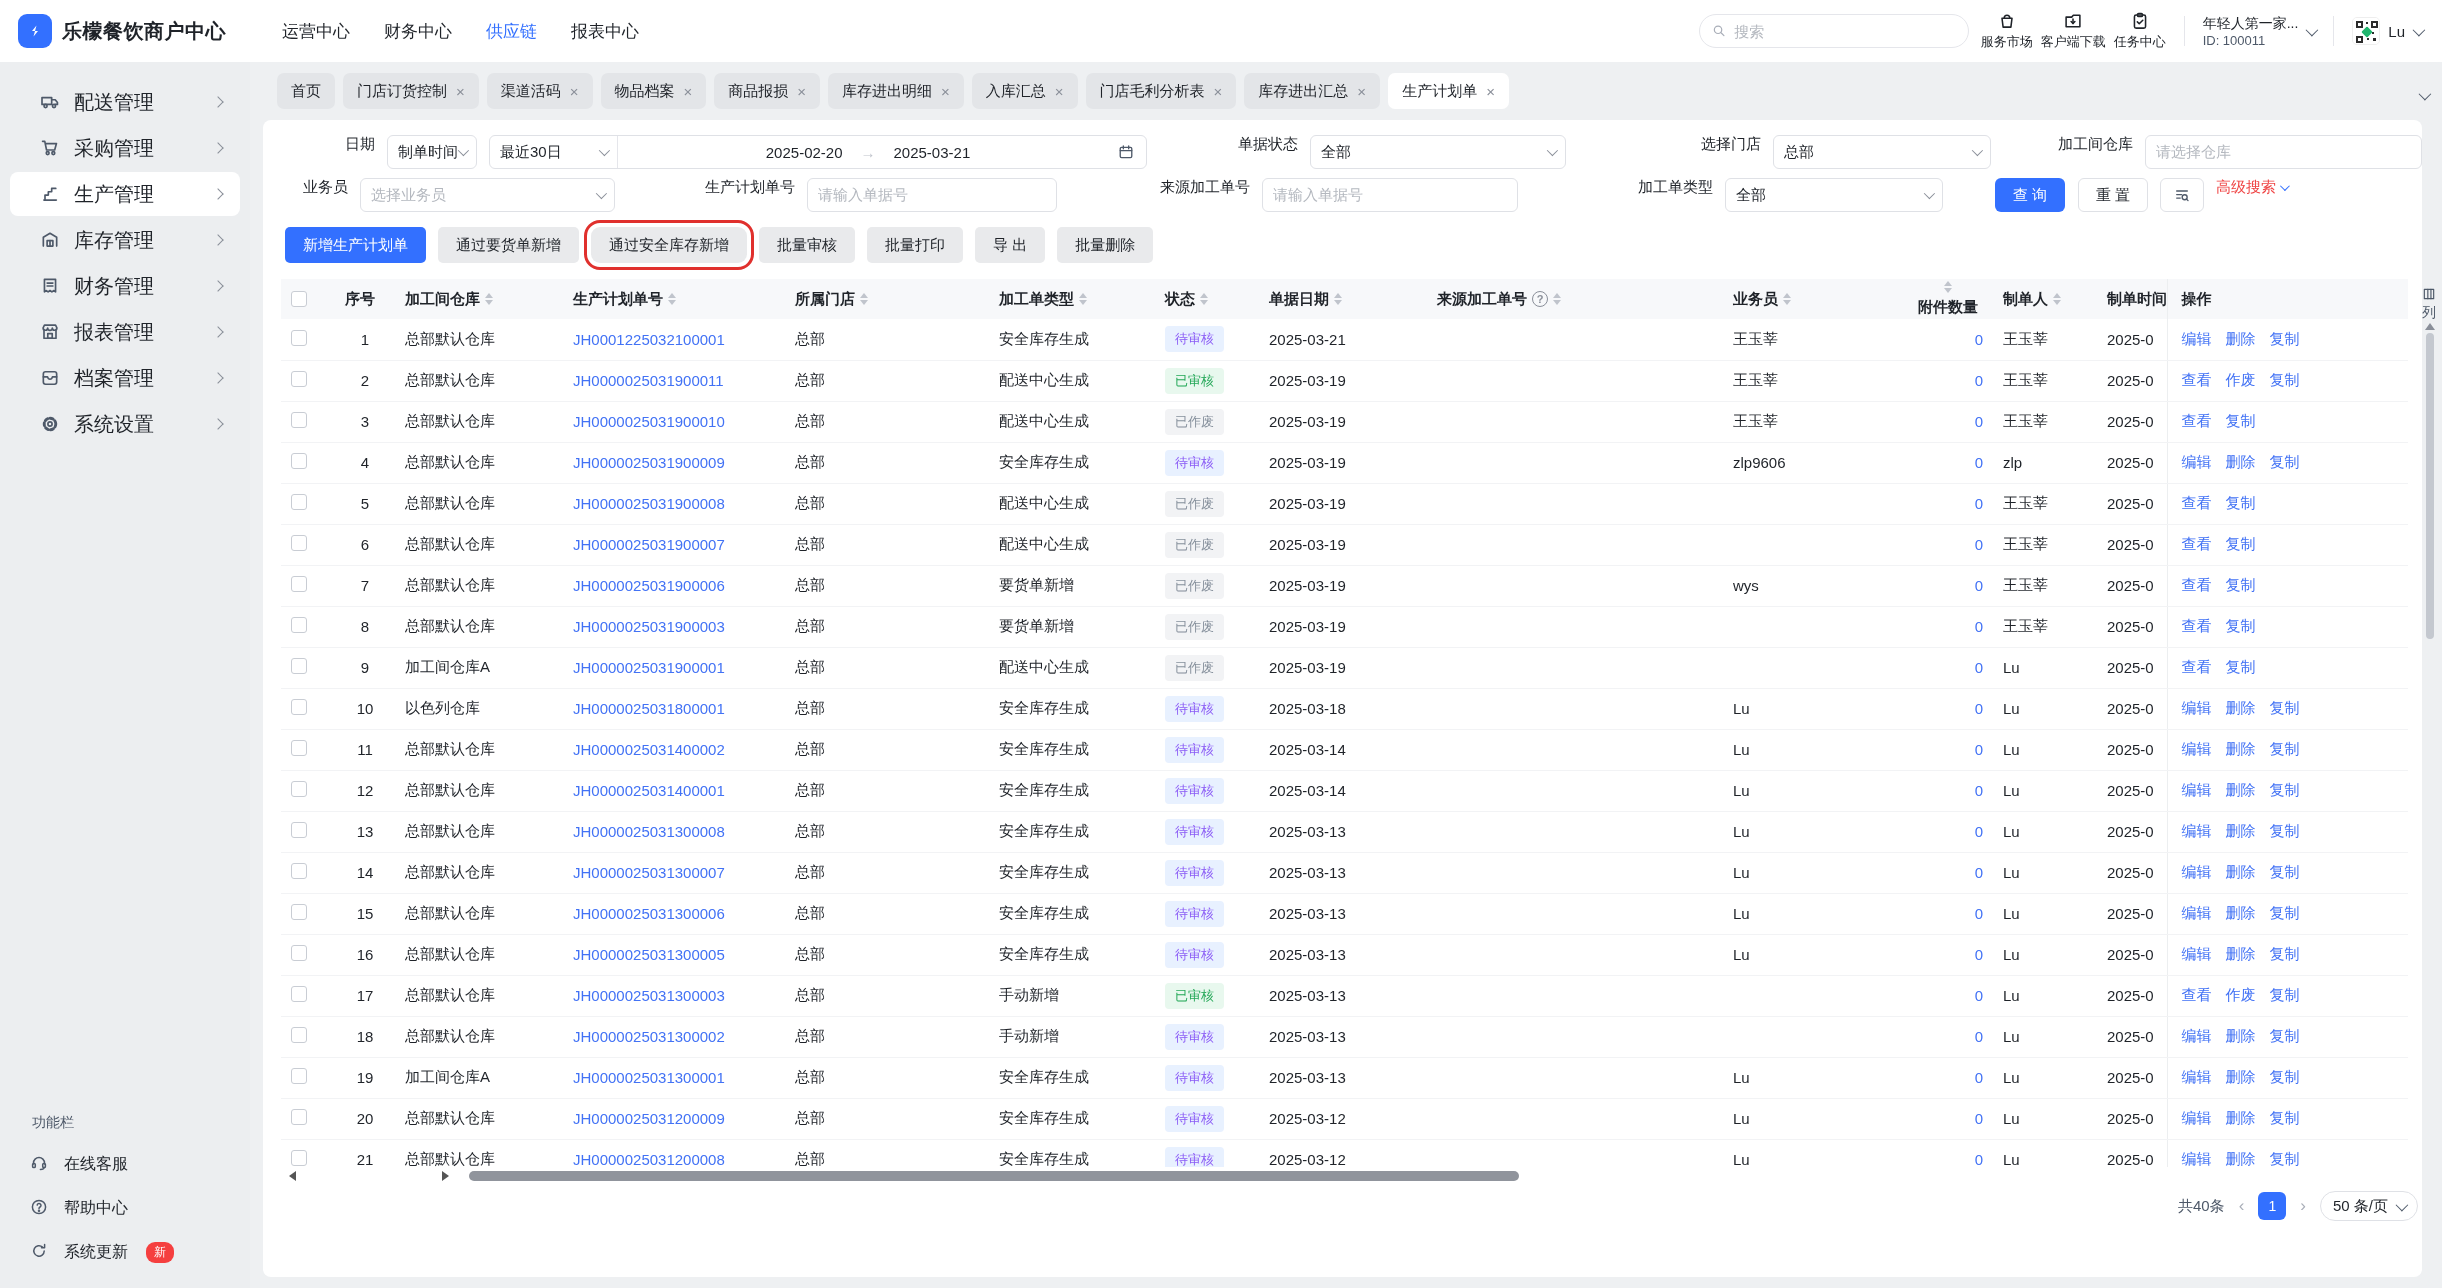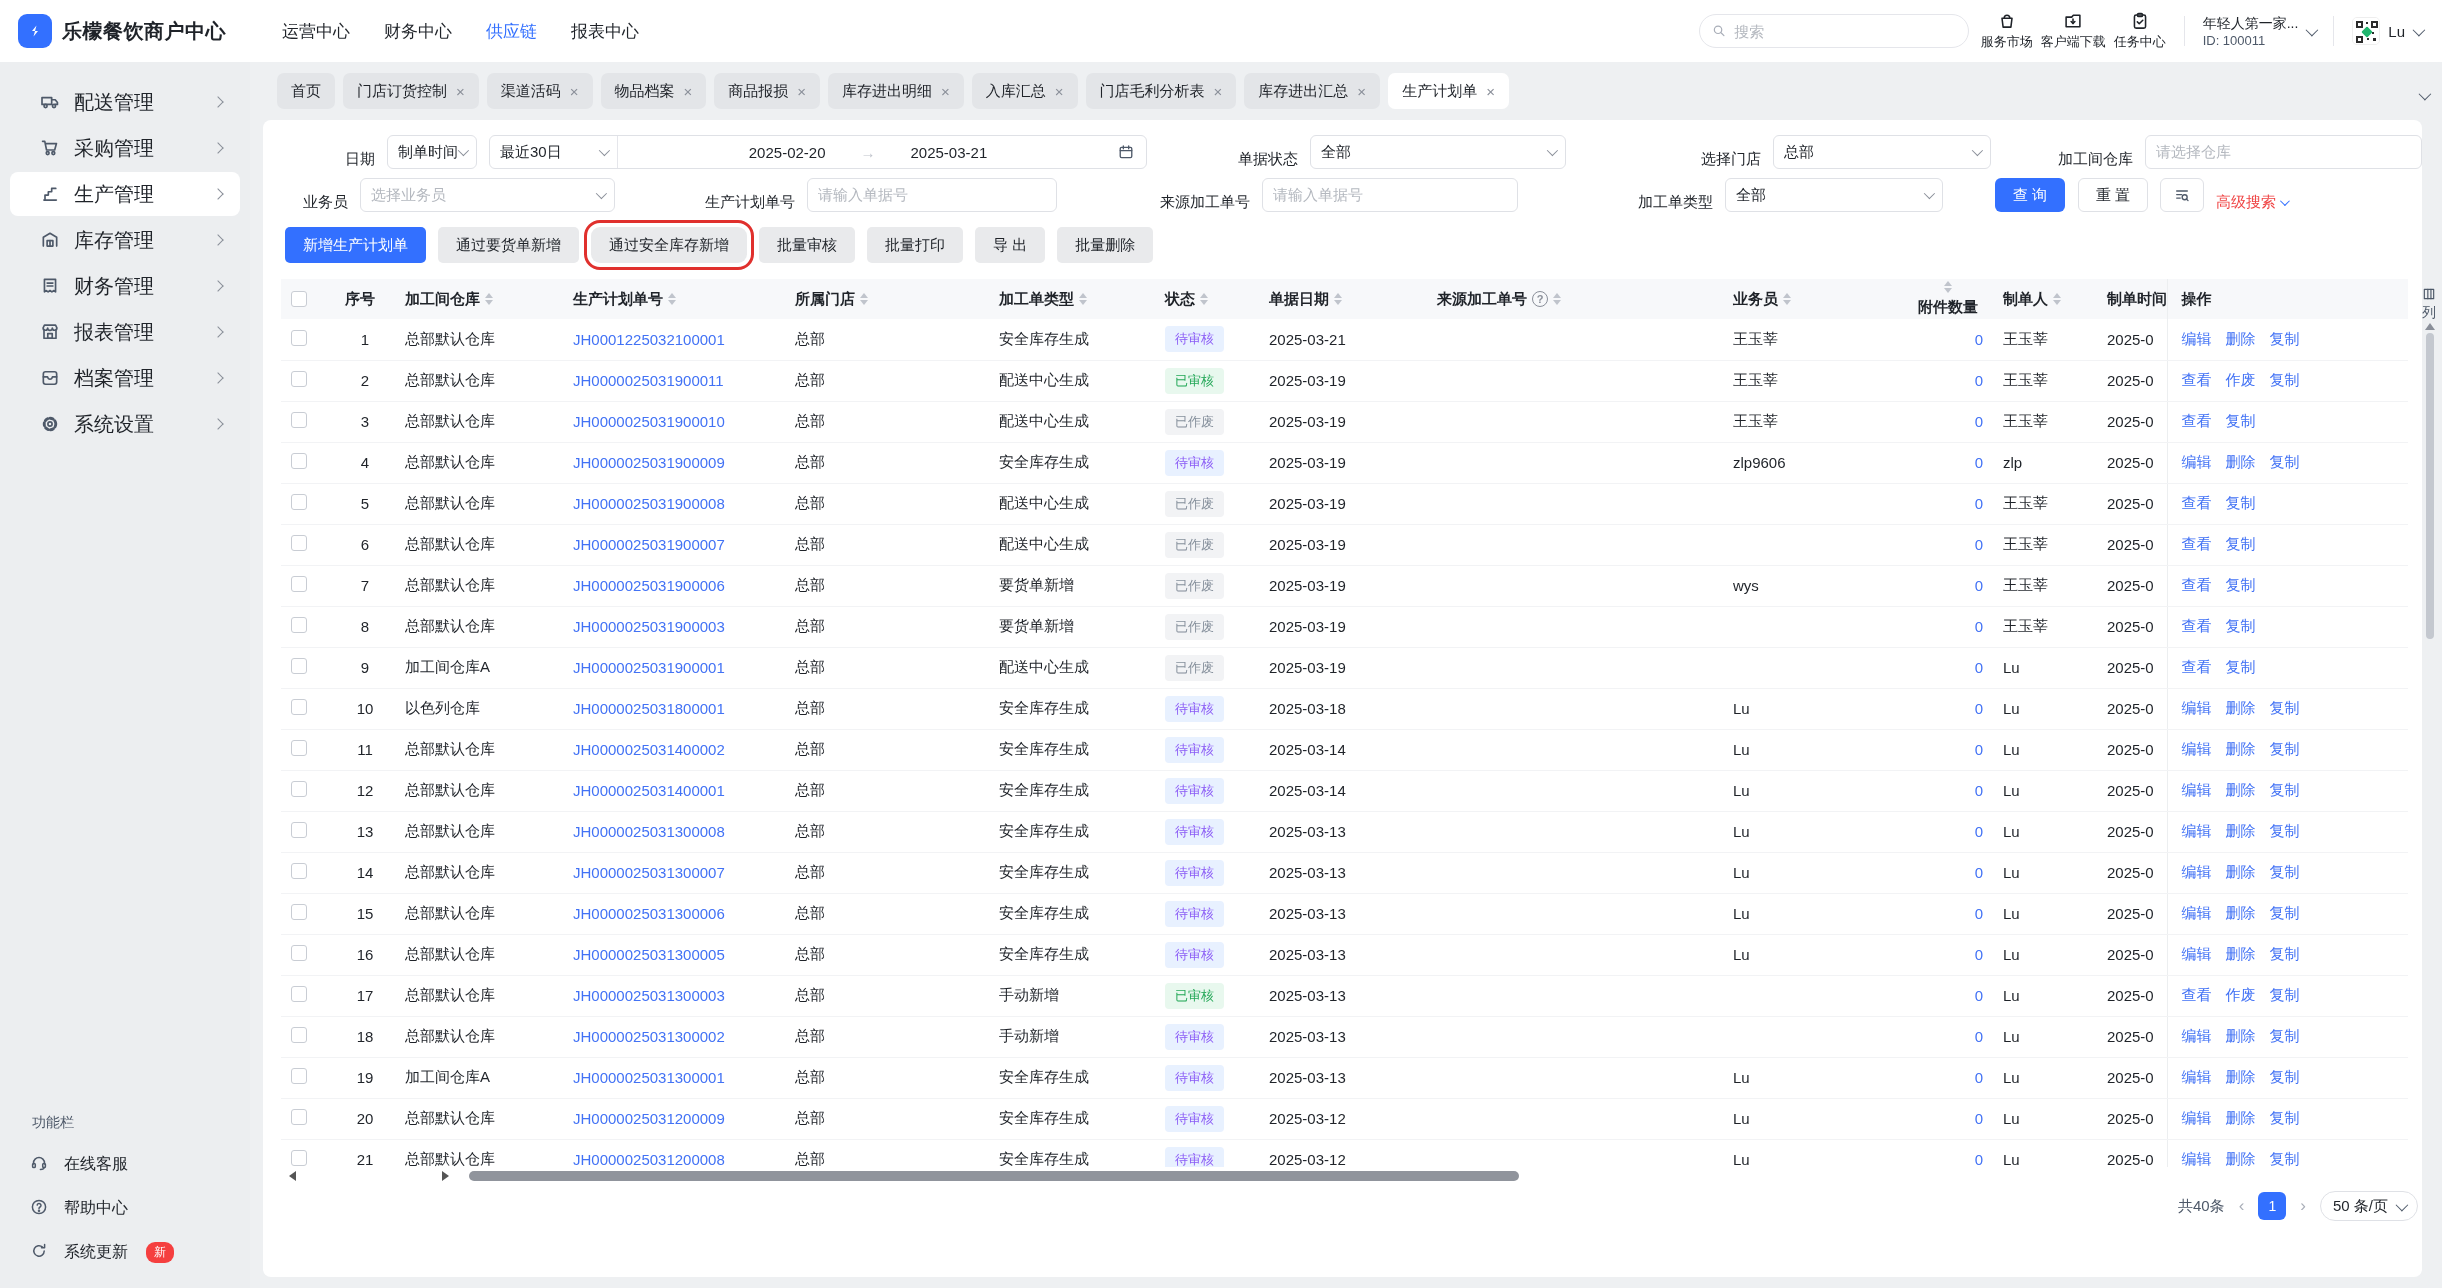--- a/index.html
+++ b/index.html
@@ -47,34 +47,34 @@
   .tabbar { position:absolute; top:62px; left:250px; right:0; height:58px; display:flex; align-items:center; padding-left:27px; gap:8px; }
   .tab { height:36px; background:#e3e5e8; border-radius:7px; display:flex; align-items:center; padding:0 14px; cursor:pointer; font-size:15px; white-space:nowrap; }
   .tab.active { background:#fff; }
   .tab-close { margin-left:9px; color:#8a8f99; font-size:15px; cursor:pointer; }
   .tab-overflow { position:absolute; right:14px; top:24px; cursor:pointer; }
 
   
   .card { position:absolute; left:263px; top:120px; width:2159px; height:1157px; background:#fff; border-radius:8px; padding-top:15px; }
 
   
-  .frow { display:flex; align-items:flex-end; height:34px; margin-bottom:9px; }
+  .frow { display:flex; align-items:flex-start; height:34px; margin-bottom:9px; }
   .frow2 { margin-bottom:15px; }
   .flabel { text-align:right; color:#1f2329; flex:none; }
   .ctrl { height:34px; border:1px solid #dfe1e6; border-radius:6px; background:#fff; display:flex; align-items:center; padding:0 10px; margin-left:12px; flex:none; cursor:pointer; }
   .ctrl .val { color:#1f2329; }
   .ctrl .ph { color:#b4b8bf; }
   .ctrl .caret { margin-left:auto; width:8px; height:8px; border-right:1.4px solid #8a8f99; border-bottom:1.4px solid #8a8f99; transform:rotate(45deg) translateY(-2px); }
   .w-l1 { width:112px; } .w-l2 { width:151px; } .w-l3 { width:195px; } .w-l4 { width:142px; }
   .w2-l1 { width:85px; } .w2-l2 { width:180px; } .w2-l3 { width:193px; }
   .c-small { width:90px; } .c-med { width:256px; } .c-store-sel { width:218px; } .c-wh-in { width:277px; } .c-sm-sel { width:255px; } .c-no-in { width:250px; }
   .dategroup { width:658px; padding:0; }
   .dg-preset { width:128px; display:flex; align-items:center; padding:0 10px; border-right:1px solid #e5e6eb; height:100%; }
   .dg-preset .caret { margin-left:auto; }
-  .dg-dates { flex:1; display:flex; align-items:center; justify-content:center; gap:35px; }
+  .dg-dates { flex:1; display:flex; align-items:center; justify-content:center; gap:18px; }
   .dg-arrow { color:#c0c4cc; }
   .dg-cal { margin-right:12px; color:#4e5969; }
   .btn { height:34px; border-radius:6px; display:flex; align-items:center; justify-content:center; cursor:pointer; font-size:15px; flex:none; }
   .btn-primary { background:#3370ff; color:#fff; width:70px; margin-left:52px; }
   .btn-plain { border:1px solid #dfe1e6; background:#fff; width:70px; margin-left:13px; }
   .btn-icon { border:1px solid #dfe1e6; background:#fff; width:44px; margin-left:12px; color:#4e5969; }
   .adv { color:#ef4444; margin-left:12px; display:flex; align-items:center; gap:4px; cursor:pointer; }
   .adv .caret { border-color:#3370ff; width:7px; height:7px; border-right:1.4px solid #3370ff; border-bottom:1.4px solid #3370ff; transform:rotate(45deg) translateY(-2px); }
 
   

